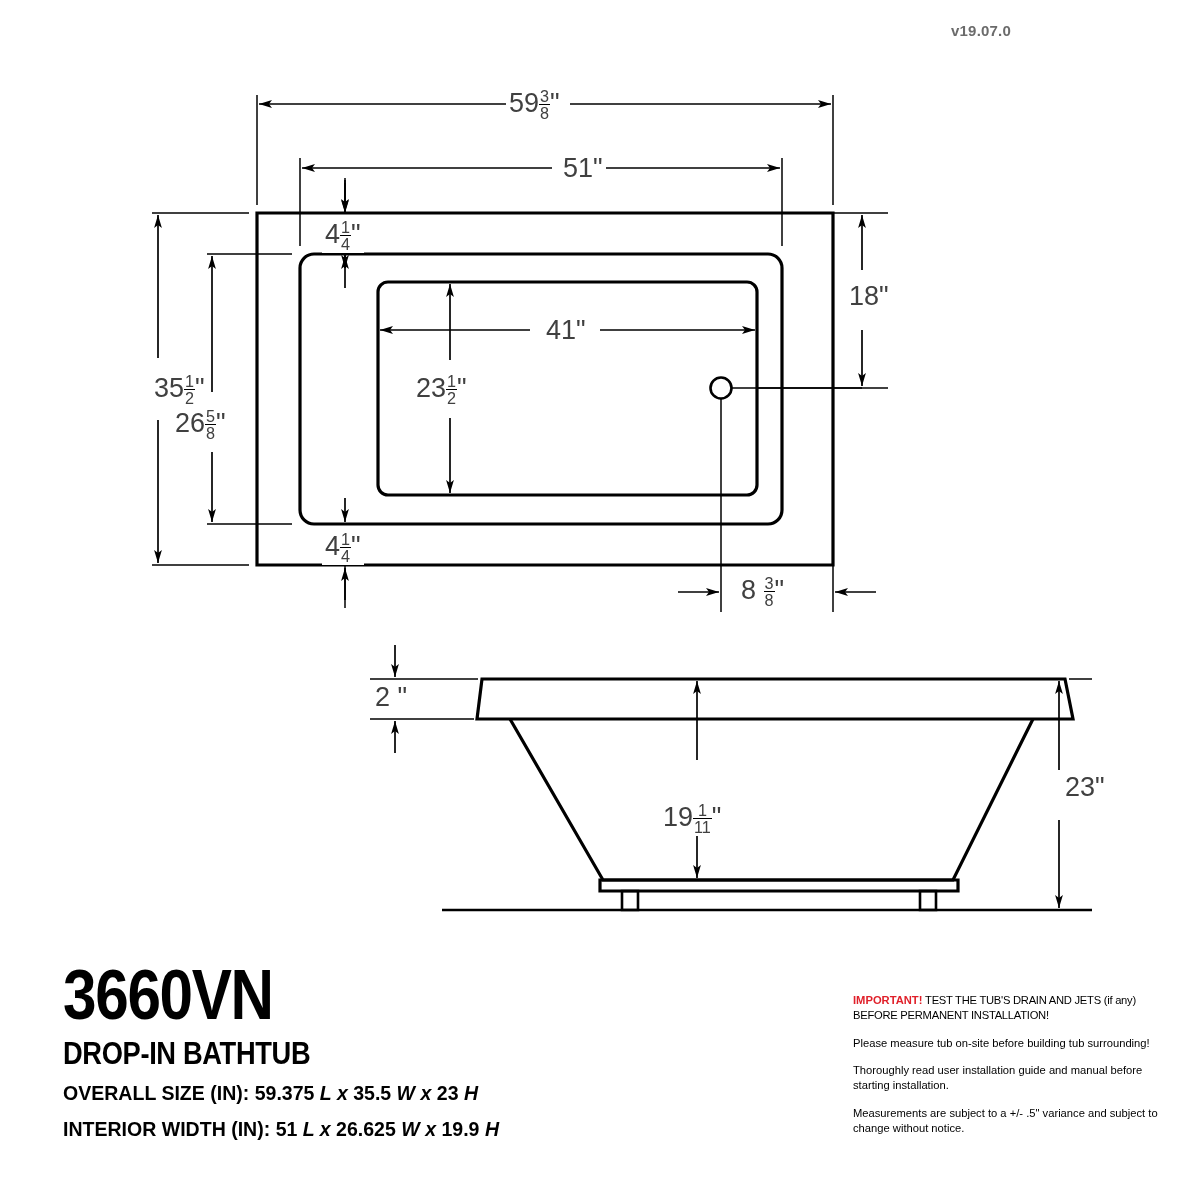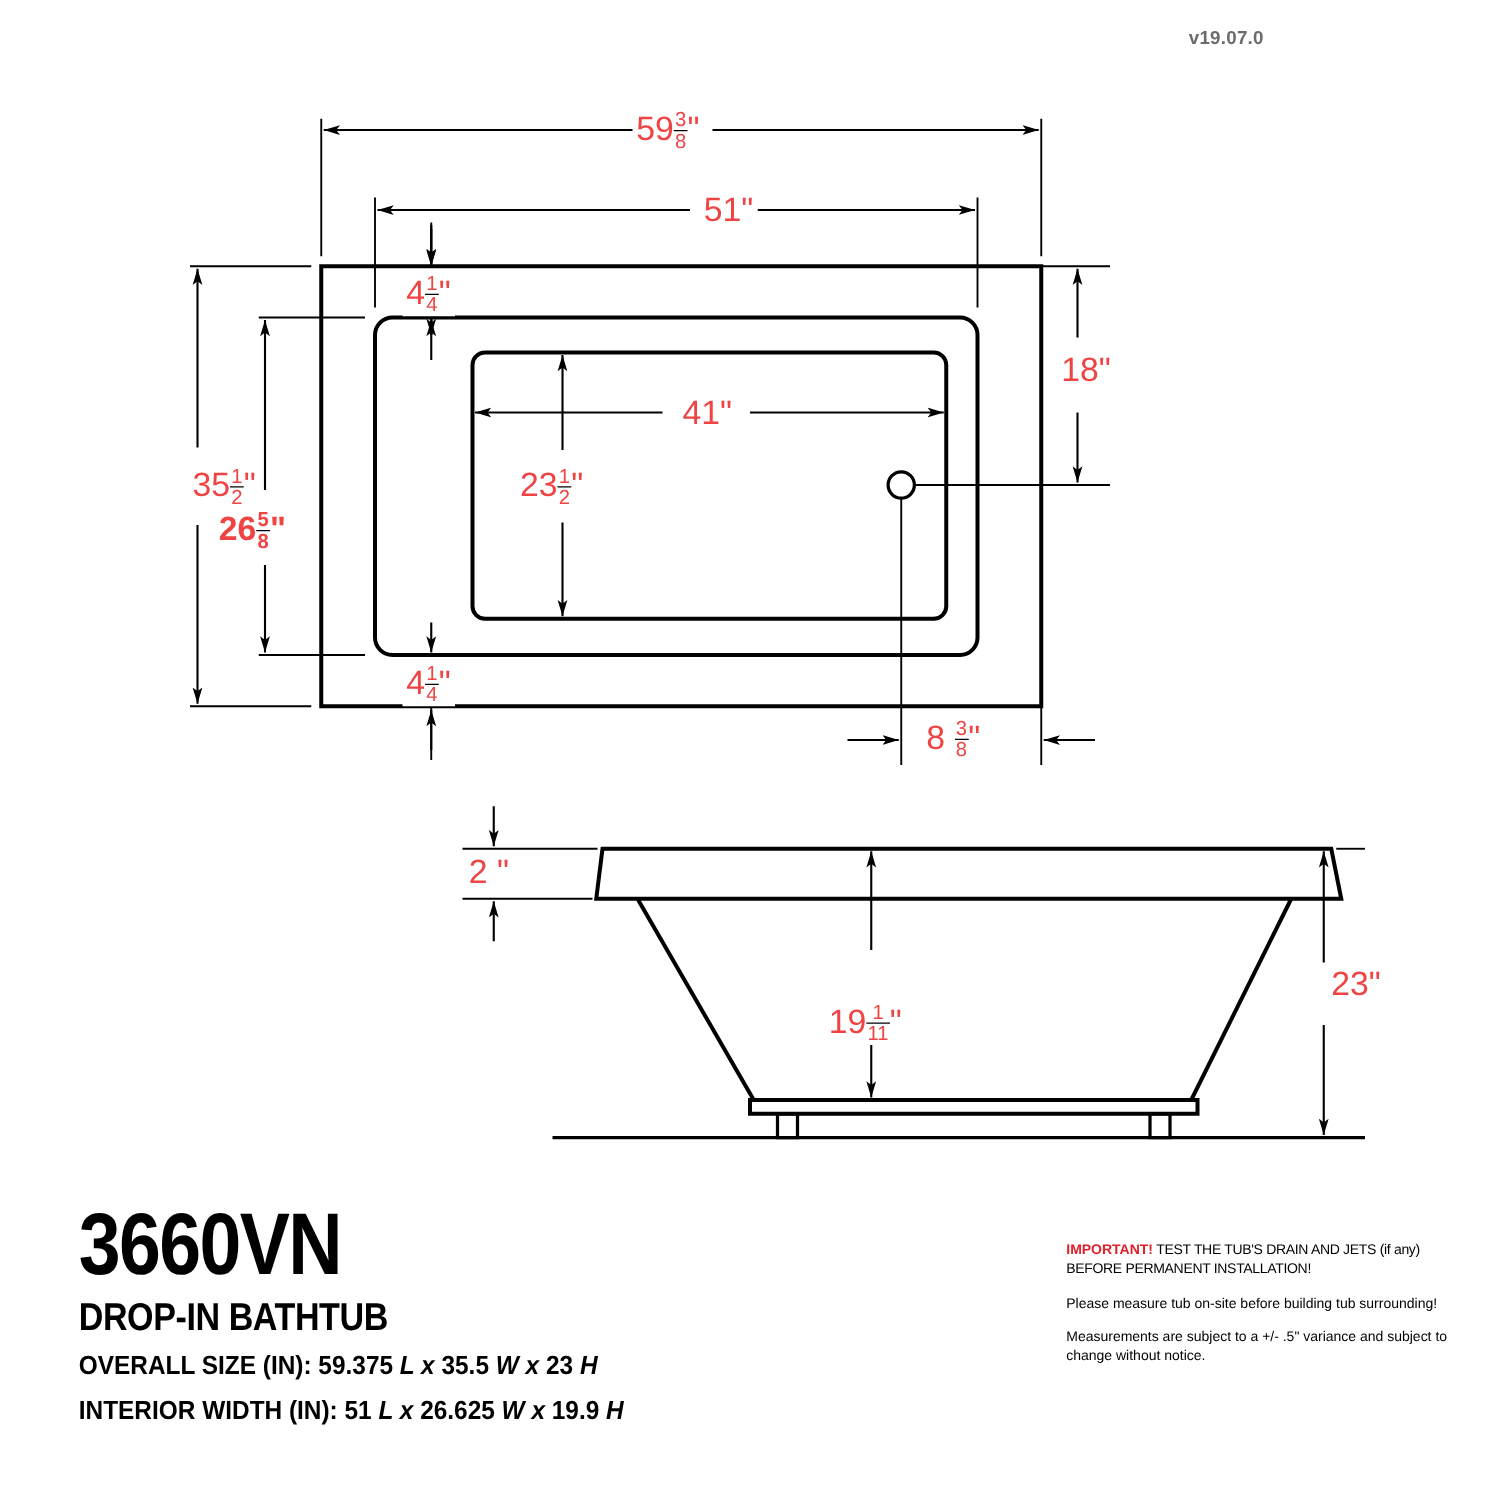--- a/index.html
+++ b/index.html
@@ -45,21 +45,21 @@
   .objthin { fill: none; stroke: #000; stroke-width: 2.6; }
   .dimline { fill: none; stroke: #000; stroke-width: 1.7; }
   .extline { fill: none; stroke: #000; stroke-width: 1.5; }
   .arrowfill { fill: #000; stroke: none; }
 
   
   .dimlabel {
     position: absolute;
     font-family: "Liberation Sans", sans-serif;
     font-size: 27px;
-    color: #ef4444;
+    color: #404040;
     white-space: nowrap;
     line-height: 1;
     background: #fff;
     padding: 0 3px;
   }
   .frac {
     display: inline-flex;
     flex-direction: column;
     align-items: center;
     justify-content: center;
@@ -261,21 +261,21 @@
       </span><span class="inchmark">"</span>
   </div>
 
   <div class="dimlabel" style="left:111px; top:373px;margin-left:40px;">
     <span>35</span><span class="frac">
         <span class="num">1</span>
         <span class="den">2</span>
       </span><span class="inchmark">"</span>
   </div>
 
-  <div class="dimlabel" style="left:172px; top:408px;font-weight:bold;">
+  <div class="dimlabel" style="left:172px; top:408px;">
     <span>26</span><span class="frac">
         <span class="num">5</span>
         <span class="den">8</span>
       </span><span class="inchmark">"</span>
   </div>
 
   <div class="dimlabel" style="left:543px; top:317px;">
     <span>41</span><span class="inchmark">"</span>
   </div>
 
@@ -319,16 +319,17 @@
       <span>OVERALL SIZE (IN): </span><span>59.375 </span><span class="it">L</span><span class="it"> x </span><span>35.5 </span><span class="it">W</span><span class="it"> x </span><span>23 </span><span class="it">H</span>
     </div>
     <div class="specline">
       <span>INTERIOR WIDTH (IN): </span><span>51 </span><span class="it">L</span><span class="it"> x </span><span>26.625 </span><span class="it">W</span><span class="it"> x </span><span>19.9 </span><span class="it">H</span>
     </div>
   </div>
 
   <div class="notes">
     <p><span class="important">IMPORTANT!</span><span class="note-caps"> TEST THE TUB'S DRAIN AND JETS (if any) BEFORE PERMANENT INSTALLATION!</span></p>
     <p>Please measure tub on-site before building tub surrounding!</p>
+    <p>Thoroughly read user installation guide and manual before starting installation.</p>
     <p>Measurements are subject to a +/- .5" variance and subject to change without notice.</p>
   </div>
 
 </div>
 
 </body></html>

